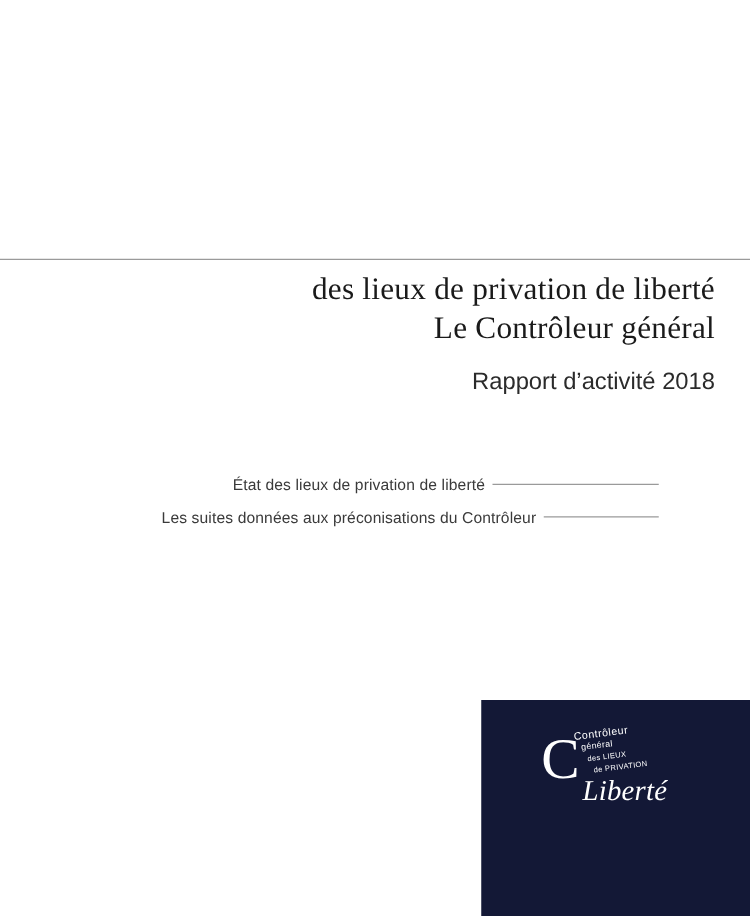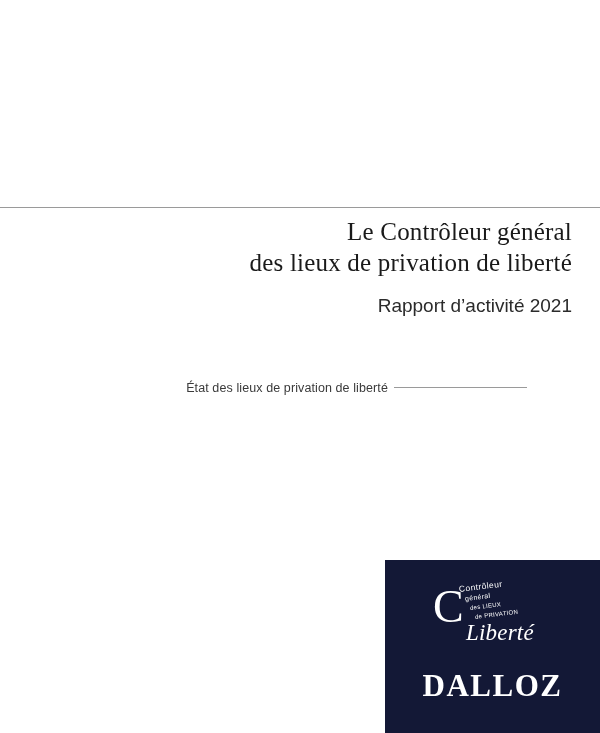--- a/index.html
+++ b/index.html
@@ -176,39 +176,42 @@
   }
 </style>
 </head>
 <body>
 
 <div class="page">
 
   <div class="top-rule"></div>
 
   <div class="title-block">
+    <div class="title-line">des lieux de privation de liberté</div>
     <div class="title-line">Le Contrôleur général</div>
-    <div class="title-line">des lieux de privation de liberté</div>
-    <div class="subtitle">Rapport d’activité 2021</div>
+    <div class="subtitle">Rapport d’activité 2018</div>
   </div>
 
   <div class="contents">
     <div class="contents-row">
       <span class="contents-label">État des lieux de privation de liberté</span>
       <span class="contents-rule rule-1"></span>
+    </div>
+    <div class="contents-row">
+      <span class="contents-label">Les suites données aux préconisations du Contrôleur</span>
+      <span class="contents-rule rule-2"></span>
     </div>
   </div>
 
   <div class="navy-block">
 
     <div class="emblem">
       <div class="emblem-mark">C</div>
       <div class="emblem-text emblem-l1">Contrôleur</div>
       <div class="emblem-text emblem-l2">général</div>
       <div class="emblem-text emblem-l3">des LIEUX</div>
       <div class="emblem-text emblem-l4">de PRIVATION</div>
       <div class="emblem-text emblem-l5">Liberté</div>
     </div>
 
-    <div class="dalloz">DALLOZ</div>
   </div>
 
 </div>
 
 </body></html>

